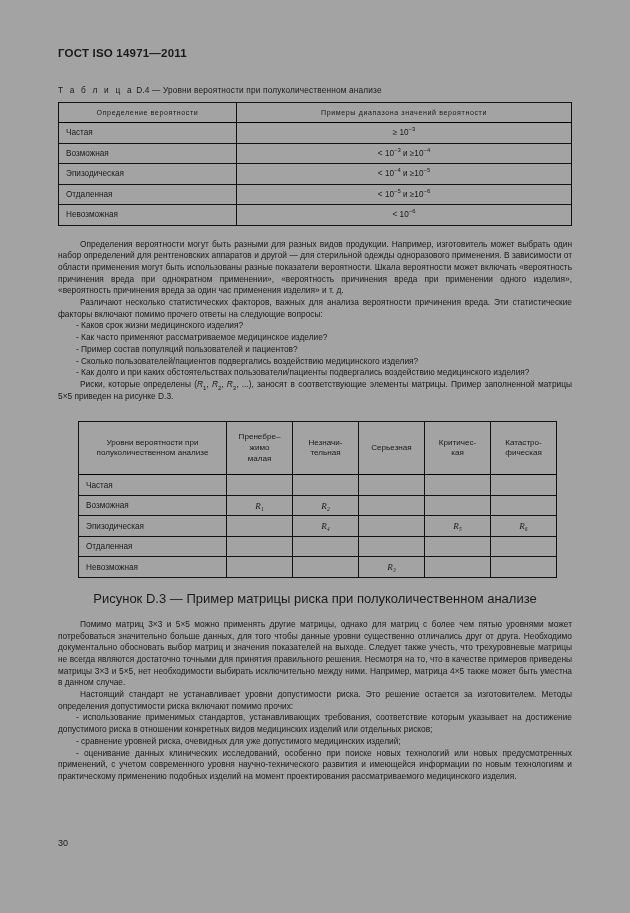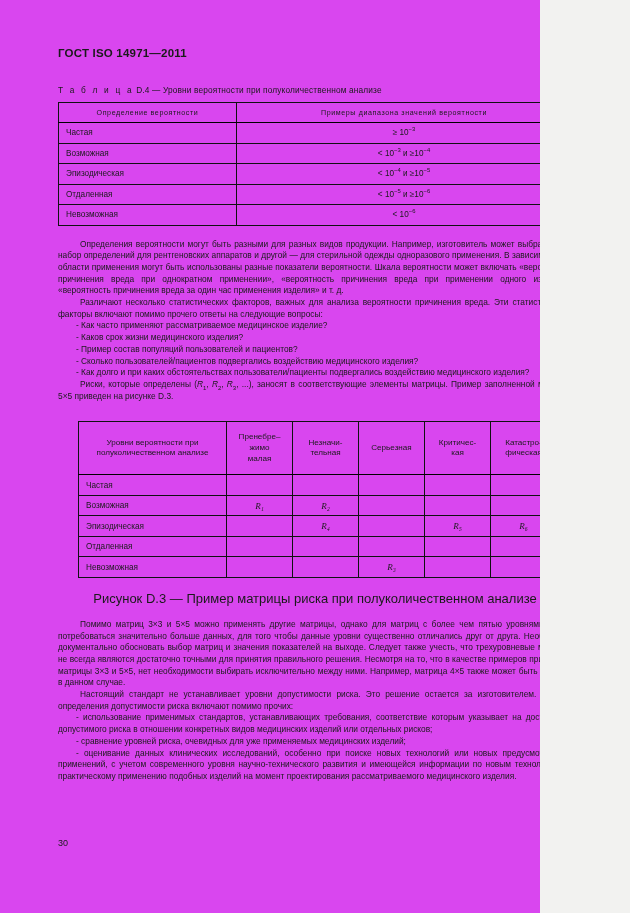--- a/index.html
+++ b/index.html
@@ -7,23 +7,23 @@
     margin: 0;
     padding: 0;
     background: #f2f2f0;
   }
   body {
     font-family: "Liberation Sans", sans-serif;
     color: #1a1a1a;
   }
   .page {
     position: relative;
-    width: 540px;
+    width: 630px;
     height: 913px;
-    background: #d946ef;
+    background: #a3a3a3;
     box-sizing: border-box;
     overflow: hidden;
   }
   .content {
     position: absolute;
     left: 58px;
     top: 0;
     width: 514px;
   }
 
@@ -232,22 +232,22 @@
             <td class="val">&lt; 10<sup>−6</sup></td>
           </tr>
         </tbody>
     </table>
 
     <p class="body first"><span class="indent"></span><span>Определения вероятности могут быть разными для разных видов продукции. Например, изготовитель может выбрать один набор определений для рентгеновских аппаратов и другой — для стерильной одежды одноразового применения. В зависимости от области применения могут быть использованы разные показатели вероятности. Шкала вероятности может включать «вероятность причинения вреда при однократном применении», «вероятность причинения вреда при применении одного изделия», «вероятность причинения вреда за один час применения изделия» и т. д.</span></p>
 
     <p class="body"><span class="indent"></span><span>Различают несколько статистических факторов, важных для анализа вероятности причинения вреда. Эти статистические факторы включают помимо прочего ответы на следующие вопросы:</span></p>
 
     <div>
+        <p class="dash"><span class="indent"></span><span>- Каков срок жизни медицинского изделия?</span></p>
         <p class="dash"><span class="indent"></span><span>- Как часто применяют рассматриваемое медицинское изделие?</span></p>
-        <p class="dash"><span class="indent"></span><span>- Каков срок жизни медицинского изделия?</span></p>
         <p class="dash"><span class="indent"></span><span>- Пример состав популяций пользователей и пациентов?</span></p>
         <p class="dash"><span class="indent"></span><span>- Сколько пользователей/пациентов подвергались воздействию медицинского изделия?</span></p>
         <p class="dash"><span class="indent"></span><span>- Как долго и при каких обстоятельствах пользователи/пациенты подвергались воздействию медицинского изделия?</span></p>
       </div>
 
     <p class="body"><span class="indent"></span><span>Риски, которые определены (<i>R</i><sub>1</sub>, <i>R</i><sub>2</sub>, <i>R</i><sub>3</sub>, ...), заносят в соответствующие элементы матрицы. Пример заполненной матрицы 5×5 приведен на рисунке D.3.</span></p>
 
     <div class="fig-wrap">
 
       <table class="tbl-matrix">
@@ -316,21 +316,21 @@
       <div class="fig-caption">Рисунок D.3 — Пример матрицы риска при полуколичественном анализе</div>
     </div>
 
     <p class="body" style="margin-top:13px"><span class="indent"></span><span>Помимо матриц 3×3 и 5×5 можно применять другие матрицы, однако для матриц с более чем пятью уровнями может потребоваться значительно больше данных, для того чтобы данные уровни существенно отличались друг от друга. Необходимо документально обосновать выбор матриц и значения показателей на выходе. Следует также учесть, что трехуровневые матрицы не всегда являются достаточно точными для принятия правильного решения. Несмотря на то, что в качестве примеров приведены матрицы 3×3 и 5×5, нет необходимости выбирать исключительно между ними. Например, матрица 4×5 также может быть уместна в данном случае.</span></p>
 
 
     <p class="body"><span class="indent"></span><span>Настоящий стандарт не устанавливает уровни допустимости риска. Это решение остается за изготовителем. Методы определения допустимости риска включают помимо прочих:</span></p>
 
     <div>
         <p class="dash"><span class="indent"></span><span>- использование применимых стандартов, устанавливающих требования, соответствие которым указывает на достижение допустимого риска в отношении конкретных видов медицинских изделий или отдельных рисков;</span></p>
-        <p class="dash"><span class="indent"></span><span>- сравнение уровней риска, очевидных для уже применяемых медицинских изделий;</span></p>
+        <p class="dash"><span class="indent"></span><span>- сравнение уровней риска, очевидных для уже допустимого медицинских изделий;</span></p>
         <p class="dash"><span class="indent"></span><span>- оценивание данных клинических исследований, особенно при поиске новых технологий или новых предусмотренных применений, с учетом современного уровня научно-технического развития и имеющейся информации по новым технологиям и практическому применению подобных изделий на момент проектирования рассматриваемого медицинского изделия.</span></p>
       </div>
 
   </div>
 
   <div class="page-number">30</div>
 
 </div>
 
 </body></html>

